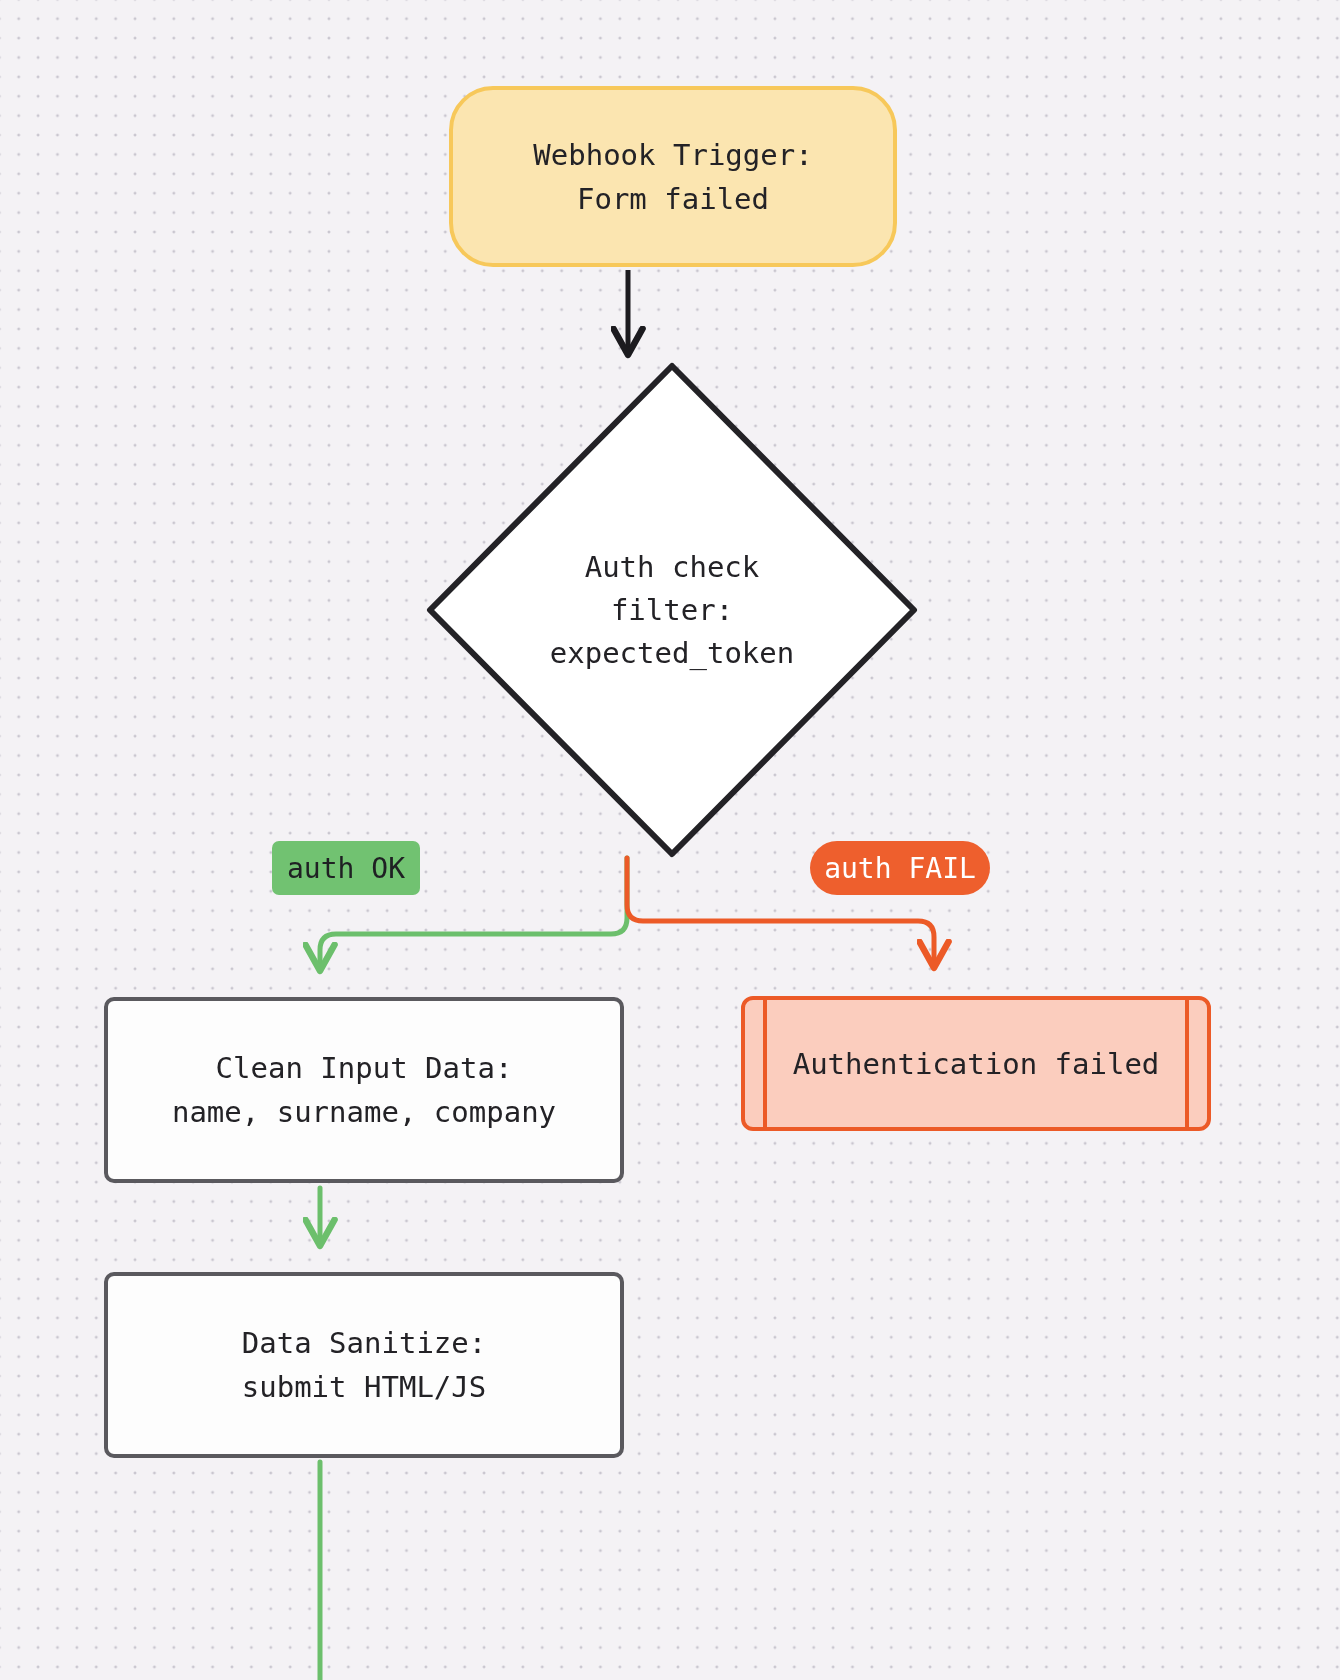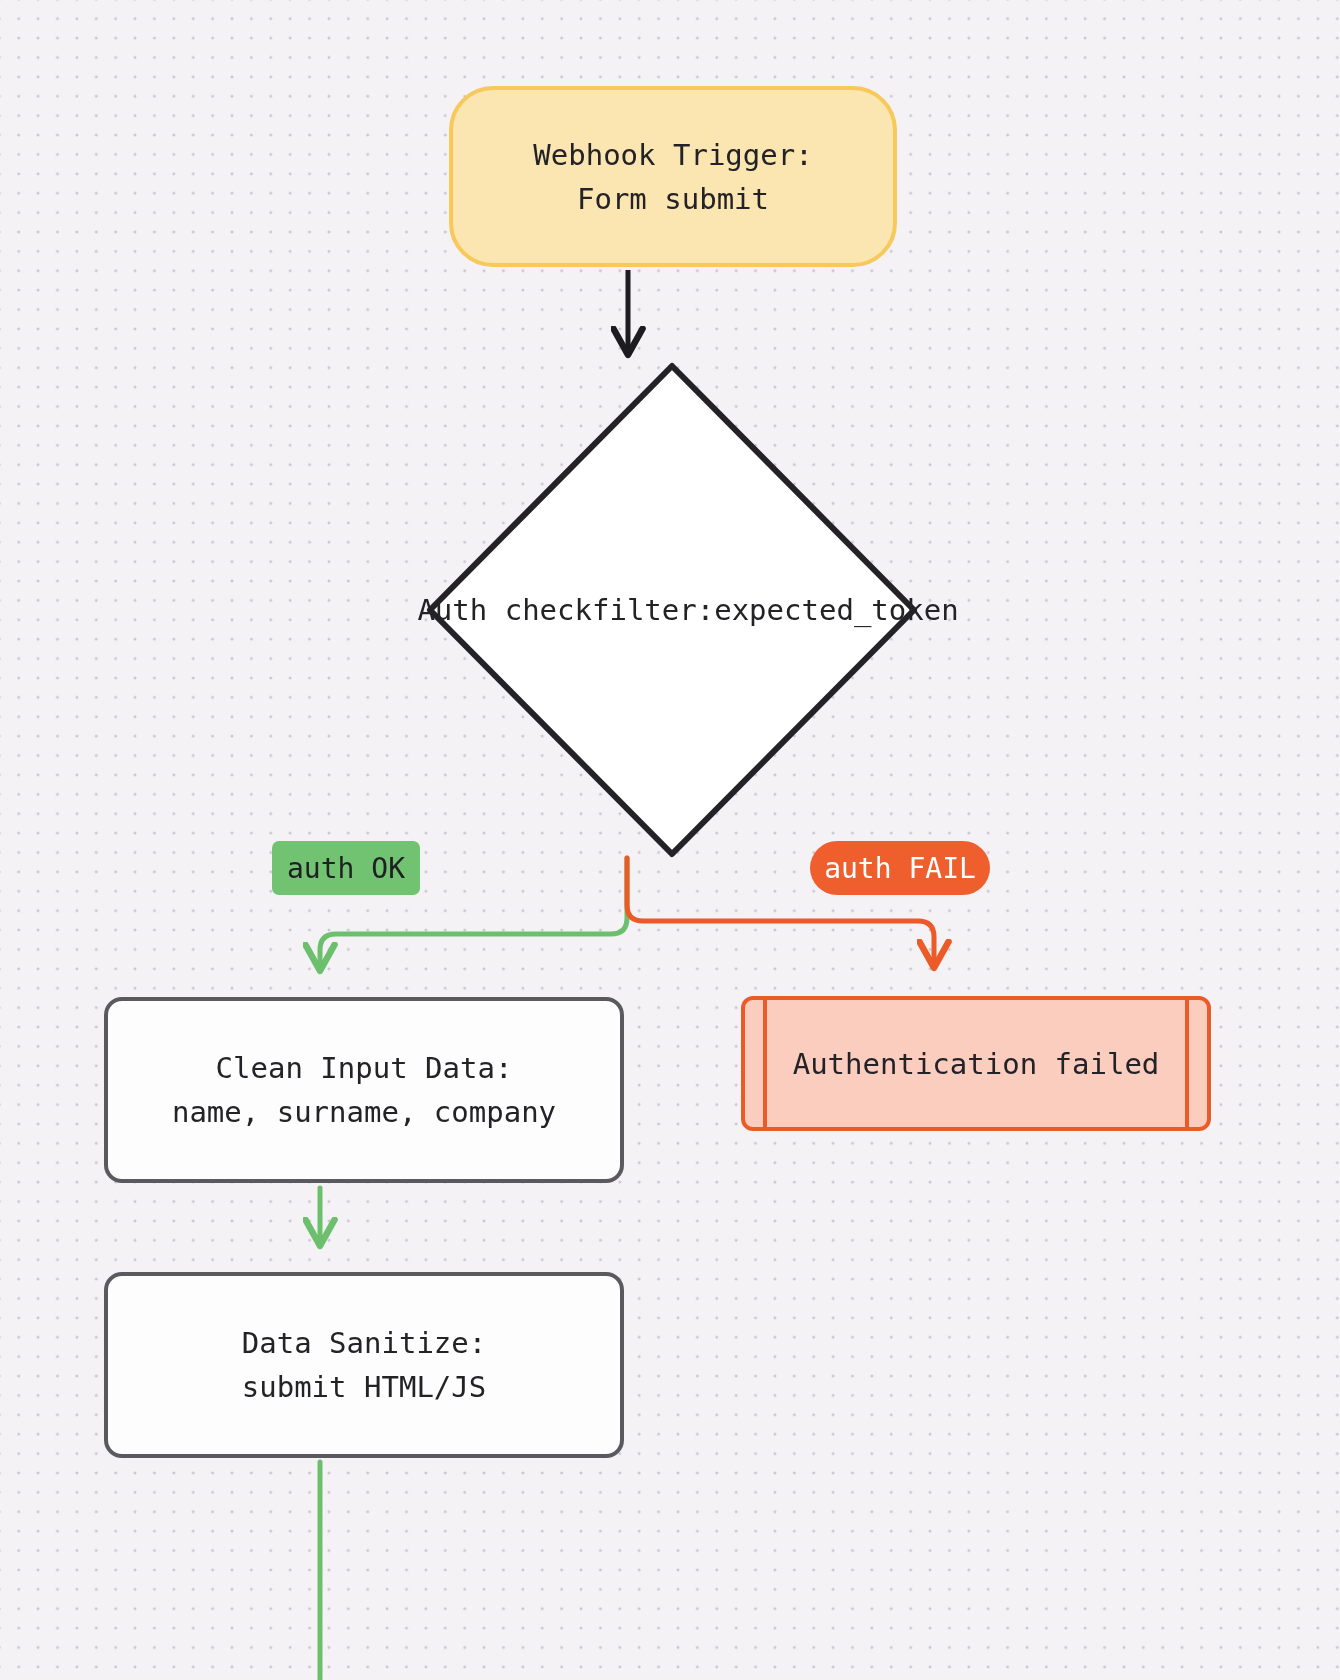--- a/index.html
+++ b/index.html
@@ -64,39 +64,39 @@
     width: 496px;
     height: 500px;
   }
   #node-decision .diamond-svg {
     position: absolute;
     left: 0;
     top: 0;
   }
   #node-decision .diamond-label {
     position: absolute;
-    left: 16px;
+    left: 0;
     top: 0;
     width: 496px;
     height: 500px;
     display: flex;
-    flex-direction: row;
+    flex-direction: column;
     align-items: center;
     justify-content: center;
     font-size: 29px;
     line-height: 43px;
     color: #232226;
     white-space: pre;
   }
 
   
   .process-box {
     background: #fdfdfd;
     border: 4px solid #5a595e;
-    border-radius: 18px;
+    border-radius: 10px;
     font-size: 29px;
     line-height: 44px;
   }
   #node-clean {
     left: 60px;
     top: 997px;
     width: 520px;
     height: 186px;
   }
   #node-sanitize {
@@ -183,21 +183,21 @@
 
     <path d="M627 858 L627 905 Q627 921 643 921 L918 921 Q934 921 934 937 L934 965" fill="none" stroke="#ec5a27" stroke-width="5" stroke-linecap="round" stroke-linejoin="round" marker-end="url(#arrow-orange)"></path>
 
     <path d="M320 1188 L320 1243" fill="none" stroke="#6cbf6c" stroke-width="5" stroke-linecap="round" marker-end="url(#arrow-green)"></path>
 
     <path d="M320 1462 L320 1680" fill="none" stroke="#6cbf6c" stroke-width="5" stroke-linecap="round"></path>
   </svg>
 
   <div class="node" id="node-trigger">
     <span>Webhook Trigger:</span>
-    <span>Form submit</span>
+    <span>Form failed</span>
   </div>
 
   <div class="node" id="node-decision">
     <svg class="diamond-svg" width="496" height="500" viewBox="0 0 496 500">
       <polygon points="248,6 490,250 248,494 6,250" fill="#ffffff" stroke="#232226" stroke-width="6" stroke-linejoin="round"></polygon>
     </svg>
     <div class="diamond-label">
       <span>Auth check</span>
       <span>filter:</span>
       <span>expected_token</span>

